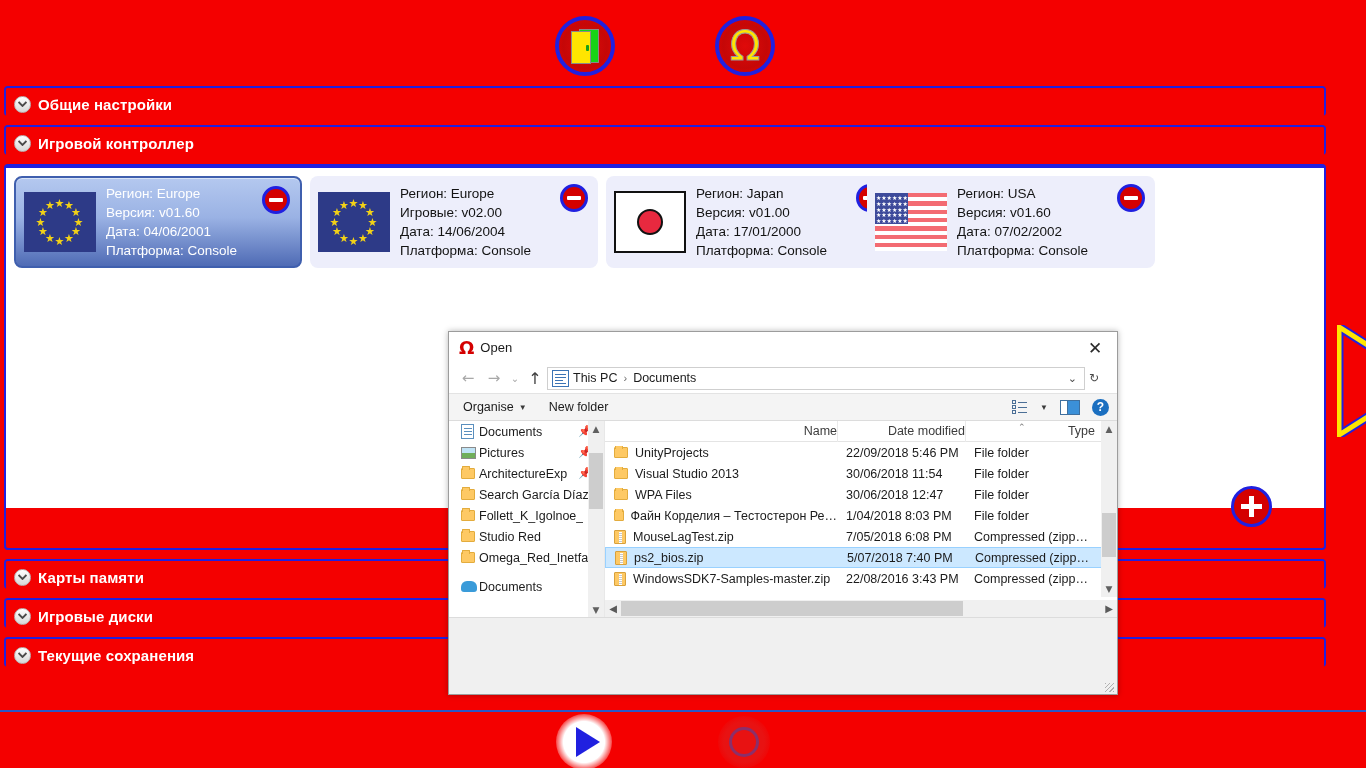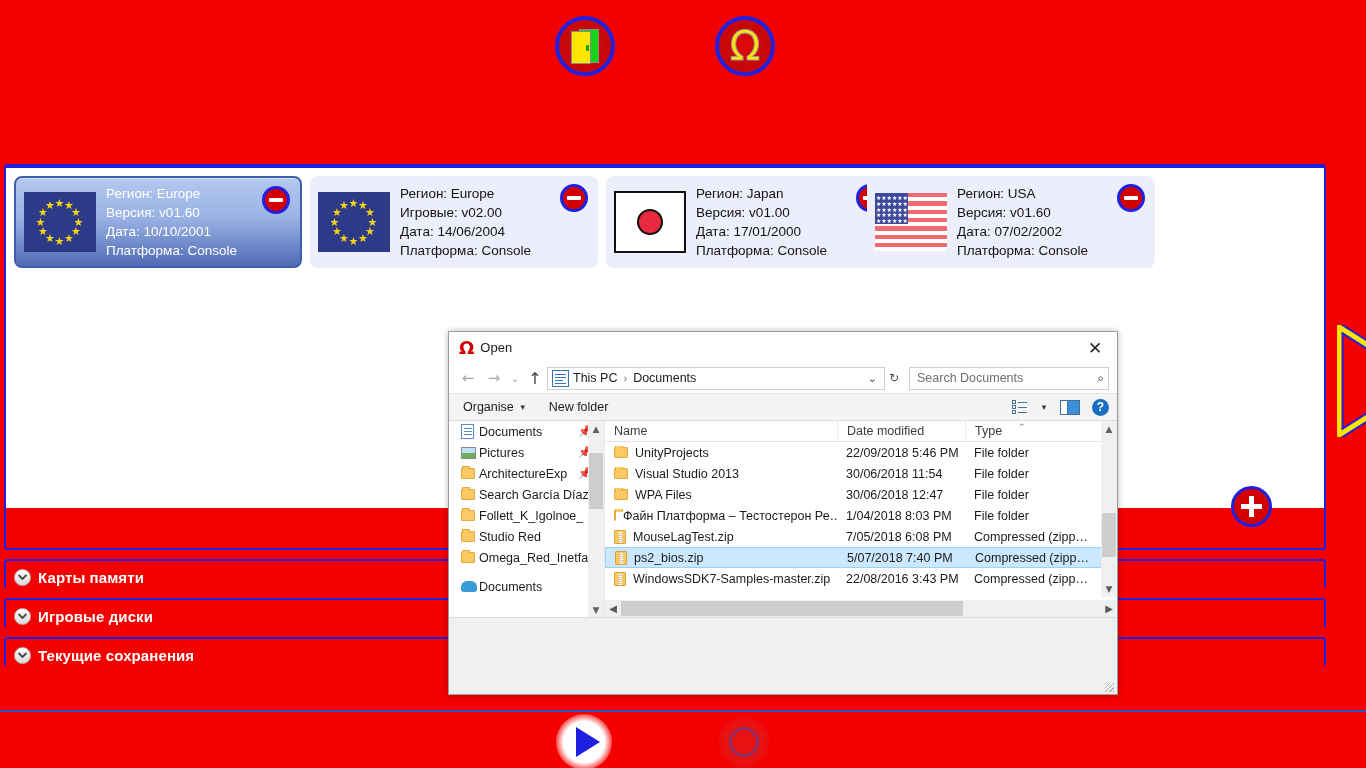--- a/index.html
+++ b/index.html
@@ -170,21 +170,21 @@
   .doc-ic i { position:absolute; left:2px; width:8px; height:1px; background:#5a8fbe; }
   .pic-ic { width: 15px; height: 12px; border: 1px solid #8a8a8a; background: linear-gradient(#bfe3f5 55%, #6fae5a 55%); }
   .cloud-ic { width: 16px; height: 11px; background:#3a9bd9; border-radius: 6px 6px 3px 3px; }
 
   .tree-scroll { position: absolute; right: 0; top: 0; width: 16px; height: 197px; background: #f0f0f0; }
   .tree-scroll .thumb { position: absolute; left: 1px; top: 32px; width: 14px; height: 56px; background: #cdcdcd; }
   .sc-arrow { position:absolute; left:0; width:16px; height:16px; display:flex; align-items:center; justify-content:center;
               color:#606060; font-size:9px; font-family:"DejaVu Sans", sans-serif;}
 
   .list-pane { flex: 1; position: relative; background: #fff; }
-  .list-head { height: 21px; border-bottom: 1px solid #e4e4e4; display: flex; align-items: center; font-size: 12.5px; color: #3c3c3c; }
+  .list-head { height: 21px; border-bottom: 1px solid #e4e4e4; display: flex; align-items: center; font-size: 12.5px; color: #3c3c3c; text-align: right; }
   .col { padding-left: 9px; border-left: 1px solid #eaeaea; height: 21px; line-height:21px; }
   .col:first-child { border-left: none; }
   .col-name { width: 232px; }
   .col-date { width: 128px; }
   .col-type { width: 130px; position: relative;}
   .col-type .sortcaret { position:absolute; left: 52px; top: -4px; color:#777; font-size:9px;}
   .row { height: 21px; display: flex; align-items: center; font-size: 12.5px; color: #1b1b1b; }
   .row.sel { background: #cce8ff; border: 1px solid #99d1ff; }
   .row .c-name { width: 232px; display: flex; align-items: center; gap: 7px; padding-left: 9px; white-space: nowrap; overflow: hidden; }
   .row .c-date { width: 128px; padding-left: 9px; white-space: nowrap; }
@@ -216,21 +216,41 @@
         <span class="frame"></span>
           <span class="panel"></span>
           <span class="knob"></span>
       </span>
     </div>
     <div class="round-btn" id="omega-btn">
       <span class="omega-glyph">Ω</span>
     </div>
   </div>
 
-
+  <div class="section" style="top:86px;height:30px">
+    <div class="sec-header">
+      <span class="chev">
+        <svg width="9" height="6" viewBox="0 0 9 6">
+            <path d="M0.6 1 L4.5 5 L8.4 1" stroke="#4a4a4a" stroke-width="1.8" fill="none"></path>
+          </svg>
+      </span>
+      <span class="sec-title">Общие настройки</span>
+    </div>
+  </div>
+
+  <div class="section" style="top:125px;height:30px">
+    <div class="sec-header">
+      <span class="chev">
+        <svg width="9" height="6" viewBox="0 0 9 6">
+            <path d="M0.6 1 L4.5 5 L8.4 1" stroke="#4a4a4a" stroke-width="1.8" fill="none"></path>
+          </svg>
+      </span>
+      <span class="sec-title">Игровой контроллер</span>
+    </div>
+  </div>
 
   <div class="section" style="top:164px;height:386px">
     <div class="sec-body">
       <div class="bios-area">
 
         <div class="bios-card selected" style="left:8px">
           <div class="flag">
             <div class="flag-eu" id="eu1">
                 <span class="star" style="left: 30.5px; top: 5.5px;">★</span>
                 <span class="star" style="left: 40px; top: 8.04552px;">★</span>
@@ -242,21 +262,21 @@
                 <span class="star" style="left: 21px; top: 40.9545px;">★</span>
                 <span class="star" style="left: 14.0455px; top: 34px;">★</span>
                 <span class="star" style="left: 11.5px; top: 24.5px;">★</span>
                 <span class="star" style="left: 14.0455px; top: 15px;">★</span>
                 <span class="star" style="left: 21px; top: 8.04552px;">★</span>
               </div>
           </div>
           <div class="info">
             <div>Регион: Europe</div>
             <div>Версия: v01.60</div>
-            <div>Дата: 10/10/2001</div>
+            <div>Дата: 04/06/2001</div>
             <div>Платформа: Console</div>
           </div>
           <div class="minus-btn">
               <span class="bar"></span>
             </div>
         </div>
 
         <div class="bios-card" style="left:304px">
           <div class="flag">
             <div class="flag-eu" id="eu2">
@@ -432,24 +452,20 @@
             <i style="top:6px;width:11px"></i>
             <i style="top:9px;width:8px"></i>
             <i style="top:12px;width:11px"></i>
         </span>
         <span class="crumb">This PC</span>
         <span class="crumb-sep">›</span>
         <span class="crumb">Documents</span>
         <span class="addr-caret">⌄</span>
       </div>
       <span class="addr-refresh" style="margin-left:-6px;margin-right:6px;">↻</span>
-      <div class="search-box">
-        <span class="search-ph">Search Documents</span>
-        <span class="search-ico">⌕</span>
-      </div>
     </div>
 
     <div class="cmd-row">
       <span class="cmd-item">
         <span>Organise</span>
         <span class="cmd-caret">▼</span>
       </span>
       <span class="cmd-item">
         <span>New folder</span>
       </span>
@@ -567,21 +583,21 @@
           <span class="c-name">
               <span class="folder-ic"></span>
               <span>WPA Files</span>
             </span>
           <span class="c-date">30/06/2018 12:47</span>
           <span class="c-type">File folder</span>
         </div>
         <div class="row">
           <span class="c-name">
               <span class="folder-ic"></span>
-              <span>Файн Платформа – Тестостерон Ре…</span>
+              <span>Файн Корделия – Тестостерон Ре…</span>
             </span>
           <span class="c-date">1/04/2018 8:03 PM</span>
           <span class="c-type">File folder</span>
         </div>
         <div class="row">
           <span class="c-name">
               <span class="zip-ic"></span>
               <span>MouseLagTest.zip</span>
             </span>
           <span class="c-date">7/05/2018 6:08 PM</span>

